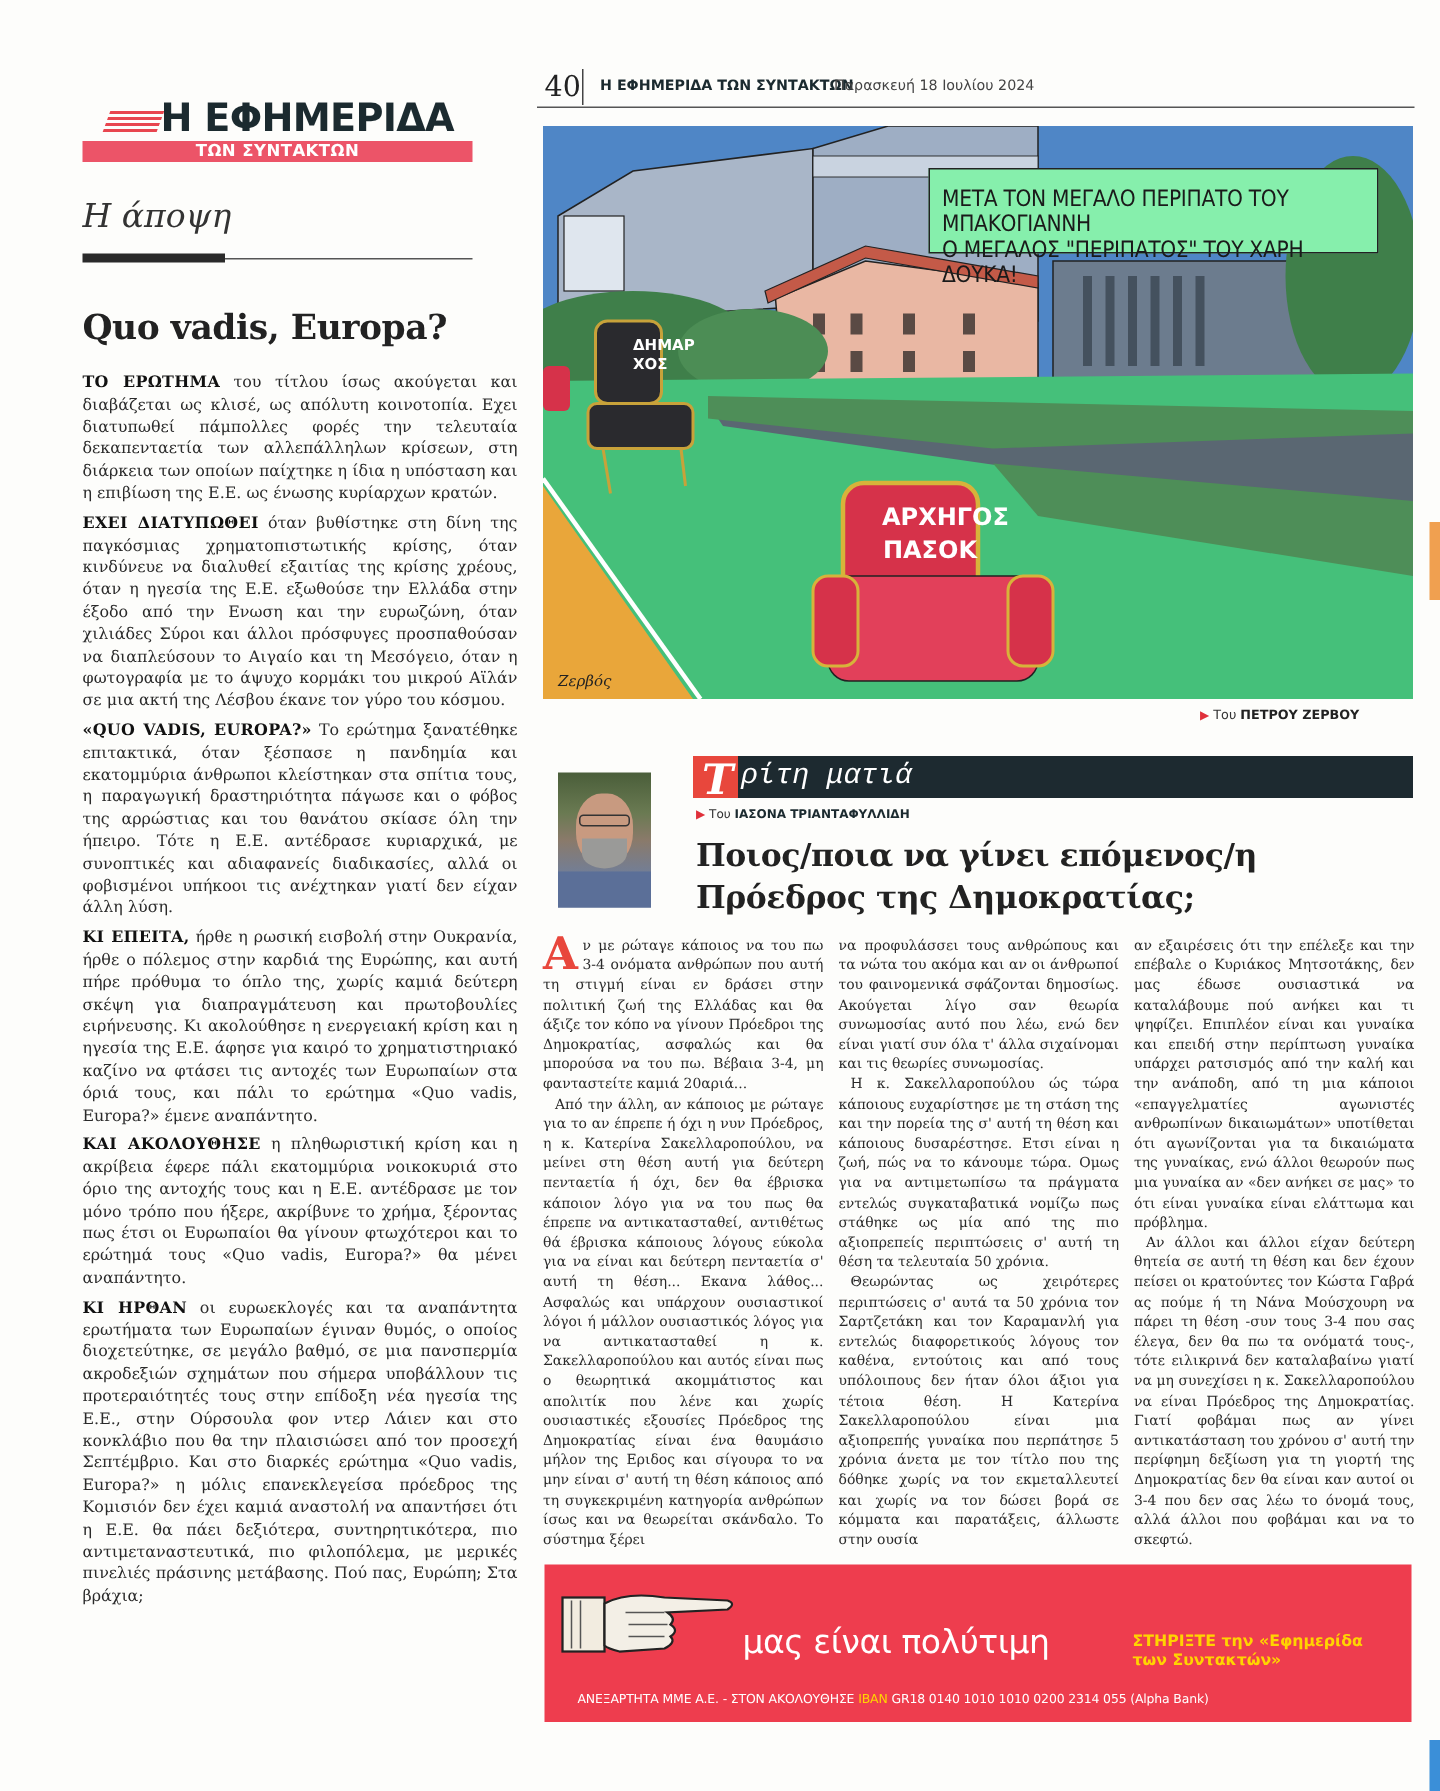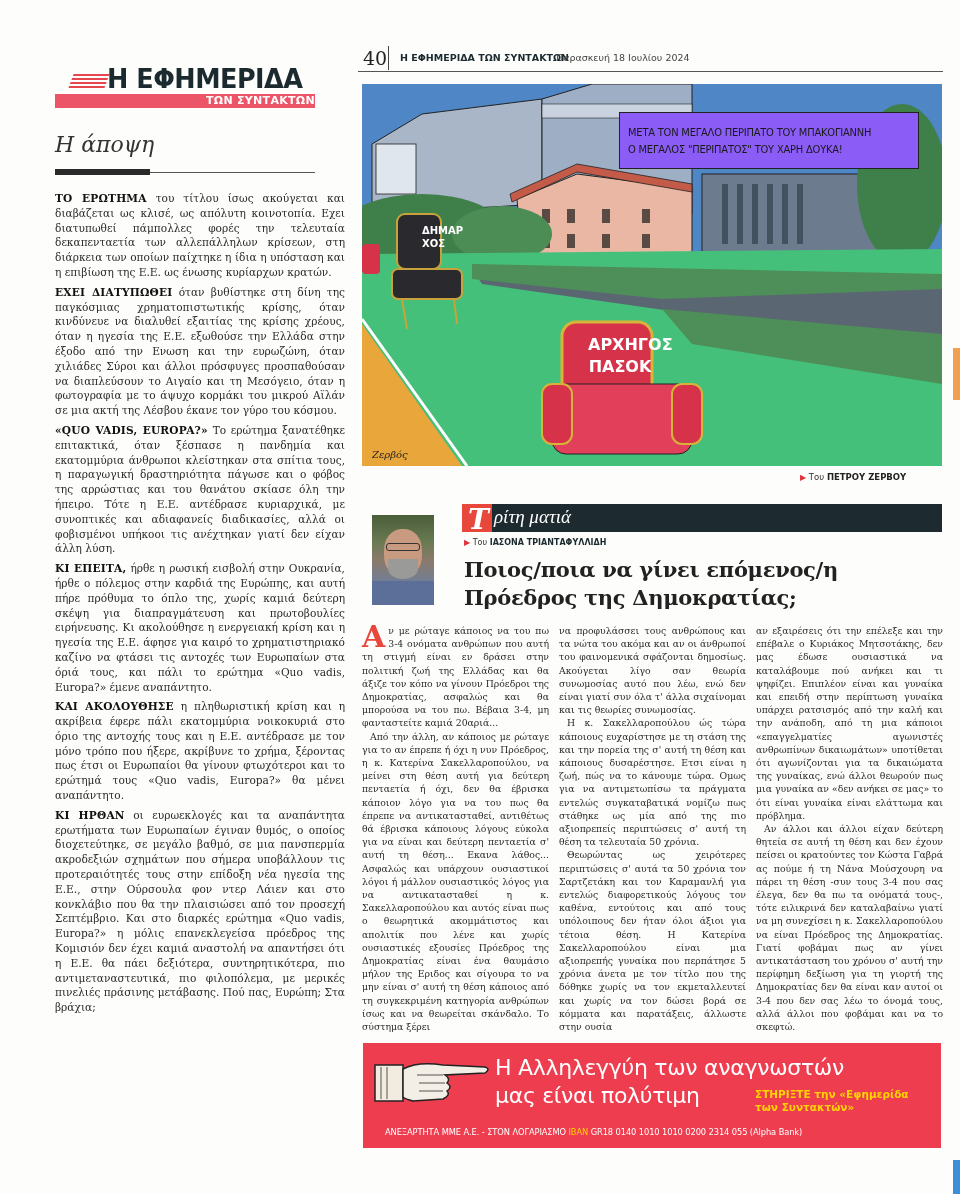--- a/index.html
+++ b/index.html
@@ -7,59 +7,59 @@
   body { position: relative; font-family: "DejaVu Serif", serif; color: #1e1e1e; }
 
   
   .left-col { position: absolute; left: 55px; top: 60px; width: 290px; }
   .logo { position: relative; height: 50px; }
   .logo-speed { position: absolute; left: 16px; top: 14px; width: 36px; height: 14px;
     background: repeating-linear-gradient(180deg, #e8464f 0 2px, transparent 2px 4px); transform: skewX(-20deg); }
   .logo-main { position: absolute; left: 52px; top: 4px; font-family: "DejaVu Sans", sans-serif;
     font-weight: 900; font-size: 26px; letter-spacing: -0.5px; color: #1b2a2f; transform: scaleX(0.98); transform-origin: left; }
   .logo-band { position: absolute; left: 0; top: 34px; width: 260px; height: 14px; background: #ec5468; }
-  .logo-sub { position: absolute; left: 0; top: 34px; width: 260px; text-align: right; font-family: "DejaVu Sans", sans-serif;
+  .logo-sub { position: absolute; left: 0; top: 34px; width: 260px; text-align: center; font-family: "DejaVu Sans", sans-serif;
     font-weight: bold; font-size: 11px; line-height: 14px; color: #fff; letter-spacing: 0.3px; }
   .section-label { margin-top: 22px; font-family: "DejaVu Serif", serif; font-style: italic; font-size: 22px; color: #333; }
   .section-rule { margin-top: 12px; position: relative; height: 6px; width: 260px; }
   .section-rule .thick { position: absolute; left: 0; top: 0; width: 95px; height: 6px; background: #2a2a2a; }
   .section-rule .thin { position: absolute; left: 95px; top: 3px; width: 165px; height: 1px; background: #555; }
   .left-title { margin-top: 30px; font-size: 23px; color: #222; letter-spacing: -0.3px; }
   .left-body { margin-top: 16px; font-size: 10.6px; line-height: 14.8px; text-align: justify; color: #2a2a2a; }
   .left-body p { margin-bottom: 5px; }
   .left-body b { font-weight: 900; color: #111; letter-spacing: 0.2px; }
 
   
   .page-head { position: absolute; left: 358px; top: 46px; width: 585px; height: 26px; border-bottom: 1px solid #555; }
   .page-num { position: absolute; left: 5px; top: 1px; font-family: "DejaVu Serif", serif; font-size: 19px; color: #222; }
   .page-head .vline { position: absolute; left: 30px; top: 0; width: 1px; height: 24px; background: #444; }
   .paper-name { position: absolute; left: 42px; top: 6px; font-family: "DejaVu Sans", sans-serif; font-weight: 900; font-size: 9.5px; color: #1b2a2f; }
   .paper-date { position: absolute; left: 198px; top: 6px; font-family: "DejaVu Sans", sans-serif; font-size: 9.5px; color: #444; }
 
   
   .cartoon { position: absolute; left: 362px; top: 84px; width: 580px; height: 382px; overflow: hidden; background: #4a7dbf; }
   .cartoon svg { position: absolute; left: 0; top: 0; }
-  .bubble { position: absolute; left: 257px; top: 28px; width: 300px; height: 57px; background: #8b5cf6; border: 1.5px solid #222;
-    font-family: "DejaVu Sans Condensed", "DejaVu Sans", sans-serif; font-size: 11px; line-height: 17px; padding: 11px 8px; color: #1a1a1a; letter-spacing: -0.2px; }
+  .bubble { position: absolute; left: 257px; top: 28px; width: 300px; height: 57px; background: #86efac; border: 1.5px solid #222;
+    font-family: "DejaVu Sans Condensed", "DejaVu Sans", sans-serif; font-size: 15px; line-height: 17px; padding: 11px 8px; color: #1a1a1a; letter-spacing: -0.2px; }
   .cartoon-credit { position: absolute; left: 800px; top: 472px; font-family: "DejaVu Sans", sans-serif; font-size: 8.5px; color: #333; }
   .cartoon-credit .arr { color: #e0303a; font-size: 8px; }
   .cartoon-credit b { font-weight: 900; color: #222; }
   .chair-label { position: absolute; font-family: "DejaVu Sans", sans-serif; color: #fff; font-weight: bold; text-align: center; padding-left: 24px; }
   .signature { position: absolute; left: 10px; top: 365px; font-family: "DejaVu Serif", serif; font-style: italic; font-size: 10px; color: #222; }
 
   
   .author-photo { position: absolute; left: 372px; top: 515px; width: 62px; height: 90px; background: linear-gradient(180deg, #4a5e3a 0%, #6a7a52 30%, #8a7a6a 50%, #6d7fa0 80%, #5a6e92 100%); overflow: hidden; }
   .author-photo .face { position: absolute; left: 12px; top: 14px; width: 38px; height: 48px; border-radius: 45%; background: #c89a80; }
   .author-photo .beard { position: absolute; left: 16px; top: 44px; width: 30px; height: 20px; border-radius: 0 0 50% 50%; background: #9a9a98; }
   .author-photo .glasses { position: absolute; left: 14px; top: 28px; width: 34px; height: 8px; border: 1.5px solid #333; border-radius: 3px; }
   .author-photo .shirt { position: absolute; left: 0; top: 66px; width: 62px; height: 30px; background: #5b6f98; }
   .rubric { position: absolute; left: 462px; top: 504px; width: 480px; height: 28px; background: #1d2a30; }
   .rubric .t-box { position: absolute; left: 0; top: 0; width: 30px; height: 28px; background: #e8473c; }
   .rubric .t-letter { position: absolute; left: 6px; top: -1px; font-family: "DejaVu Serif", serif; font-style: italic; font-weight: bold; font-size: 28px; color: #fff; }
-  .rubric .rubric-text { position: absolute; left: 32px; top: 2px; font-family: Liberation Serif, serif; font-style: italic; font-size: 19px; color: #fff; }
+  .rubric .rubric-text { position: absolute; left: 32px; top: 2px; font-family: Liberation Mono, monospace; font-style: italic; font-size: 19px; color: #fff; }
   .byline { position: absolute; left: 464px; top: 538px; font-family: "DejaVu Sans", sans-serif; font-size: 8px; color: #333; }
   .byline .arr { color: #e0303a; }
   .byline b { font-weight: 900; color: #1b2a2f; text-align: center; }
   .art-title { position: absolute; left: 464px; top: 556px; width: 480px; font-family: "DejaVu Serif", serif; font-size: 21px; line-height: 28px; color: #222; letter-spacing: -0.3px; }
 
   .cols { position: absolute; left: 362px; top: 624px; width: 582px; display: flex; gap: 10px; }
   .col { width: 187px; font-size: 9.3px; line-height: 13.2px; text-align: justify; color: #2a2a2a; }
   .col p { text-indent: 8px; }
   .col p.noind { text-indent: 0; }
   .dropcap { float: left; font-family: "DejaVu Serif", serif; font-weight: bold; font-size: 30px; line-height: 26px; color: #e8473c; margin: 0 3px 0 0; }
@@ -84,20 +84,21 @@
     <div class="logo-speed"></div>
     <div class="logo-main">Η ΕΦΗΜΕΡΙΔΑ</div>
     <div class="logo-band"></div>
     <div class="logo-sub">ΤΩΝ ΣΥΝΤΑΚΤΩΝ</div>
   </div>
   <div class="section-label">Η άποψη</div>
   <div class="section-rule">
       <div class="thick"></div>
       <div class="thin"></div>
     </div>
+  <h1 class="left-title">Quo vadis, Europa?</h1>
   <div class="left-body">
     <p><b>ΤΟ ΕΡΩΤΗΜΑ</b><span> του τίτλου ίσως ακούγεται και διαβάζεται ως κλισέ, ως απόλυτη κοινοτοπία. Εχει διατυπωθεί πάμπολλες φορές την τελευταία δεκαπενταετία των αλλεπάλληλων κρίσεων, στη διάρκεια των οποίων παίχτηκε η ίδια η υπόσταση και η επιβίωση της Ε.Ε. ως ένωσης κυρίαρχων κρατών.</span></p>
     <p><b>ΕΧΕΙ ΔΙΑΤΥΠΩΘΕΙ</b><span> όταν βυθίστηκε στη δίνη της παγκόσμιας χρηματοπιστωτικής κρίσης, όταν κινδύνευε να διαλυθεί εξαιτίας της κρίσης χρέους, όταν η ηγεσία της Ε.Ε. εξωθούσε την Ελλάδα στην έξοδο από την Ενωση και την ευρωζώνη, όταν χιλιάδες Σύροι και άλλοι πρόσφυγες προσπαθούσαν να διαπλεύσουν το Αιγαίο και τη Μεσόγειο, όταν η φωτογραφία με το άψυχο κορμάκι του μικρού Αϊλάν σε μια ακτή της Λέσβου έκανε τον γύρο του κόσμου.</span></p>
     <p><b>«QUO VADIS, EUROPA?»</b><span> Το ερώτημα ξανατέθηκε επιτακτικά, όταν ξέσπασε η πανδημία και εκατομμύρια άνθρωποι κλείστηκαν στα σπίτια τους, η παραγωγική δραστηριότητα πάγωσε και ο φόβος της αρρώστιας και του θανάτου σκίασε όλη την ήπειρο. Τότε η Ε.Ε. αντέδρασε κυριαρχικά, με συνοπτικές και αδιαφανείς διαδικασίες, αλλά οι φοβισμένοι υπήκοοι τις ανέχτηκαν γιατί δεν είχαν άλλη λύση.</span></p>
     <p><b>ΚΙ ΕΠΕΙΤΑ,</b><span> ήρθε η ρωσική εισβολή στην Ουκρανία, ήρθε ο πόλεμος στην καρδιά της Ευρώπης, και αυτή πήρε πρόθυμα το όπλο της, χωρίς καμιά δεύτερη σκέψη για διαπραγμάτευση και πρωτοβουλίες ειρήνευσης. Κι ακολούθησε η ενεργειακή κρίση και η ηγεσία της Ε.Ε. άφησε για καιρό το χρηματιστηριακό καζίνο να φτάσει τις αντοχές των Ευρωπαίων στα όριά τους, και πάλι το ερώτημα «Quo vadis, Europa?» έμενε αναπάντητο.</span></p>
     <p><b>ΚΑΙ ΑΚΟΛΟΥΘΗΣΕ</b><span> η πληθωριστική κρίση και η ακρίβεια έφερε πάλι εκατομμύρια νοικοκυριά στο όριο της αντοχής τους και η Ε.Ε. αντέδρασε με τον μόνο τρόπο που ήξερε, ακρίβυνε το χρήμα, ξέροντας πως έτσι οι Ευρωπαίοι θα γίνουν φτωχότεροι και το ερώτημά τους «Quo vadis, Europa?» θα μένει αναπάντητο.</span></p>
     <p><b>ΚΙ ΗΡΘΑΝ</b><span> οι ευρωεκλογές και τα αναπάντητα ερωτήματα των Ευρωπαίων έγιναν θυμός, ο οποίος διοχετεύτηκε, σε μεγάλο βαθμό, σε μια πανσπερμία ακροδεξιών σχημάτων που σήμερα υποβάλλουν τις προτεραιότητές τους στην επίδοξη νέα ηγεσία της Ε.Ε., στην Ούρσουλα φον ντερ Λάιεν και στο κονκλάβιο που θα την πλαισιώσει από τον προσεχή Σεπτέμβριο. Και στο διαρκές ερώτημα «Quo vadis, Europa?» η μόλις επανεκλεγείσα πρόεδρος της Κομισιόν δεν έχει καμιά αναστολή να απαντήσει ότι η Ε.Ε. θα πάει δεξιότερα, συντηρητικότερα, πιο αντιμεταναστευτικά, πιο φιλοπόλεμα, με μερικές πινελιές πράσινης μετάβασης. Πού πας, Ευρώπη; Στα βράχια;</span></p>
   </div>
 </div>
 
@@ -225,22 +226,21 @@
 </div>
 
 <div class="ad">
   <svg class="hand" viewBox="0 0 120 55">
     <rect x="2" y="12" width="28" height="36" fill="#f2ece0" stroke="#222" stroke-width="1.5"></rect>
     <line x1="8" y1="14" x2="8" y2="46" stroke="#555" stroke-width="1"></line>
     <line x1="14" y1="14" x2="14" y2="46" stroke="#555" stroke-width="1"></line>
     <path d="M30 16 Q45 8 70 12 L112 14 Q118 16 112 20 L72 22 Q78 26 74 30 Q80 34 74 38 Q78 42 70 46 L40 48 Q32 46 30 44 Z" fill="#f3efe6" stroke="#222" stroke-width="1.5"></path>
     <path d="M44 22 L70 22 M46 30 L72 30 M46 38 L70 38" stroke="#555" stroke-width="1"></path>
   </svg>
-  <div class="ad-line1">Η Αλληλεγγύη των αναγνωστών</div>
   <div class="ad-line2">μας είναι πολύτιμη</div>
   <div class="ad-cta">ΣΤΗΡΙΞΤΕ την «Εφημερίδα των Συντακτών»</div>
   <div class="ad-bank">
-    <span>ΑΝΕΞΑΡΤΗΤΑ ΜΜΕ Α.Ε. - ΣΤΟΝ ΛΟΓΑΡΙΑΣΜΟ </span><span class="iban">IBAN</span><span> GR18 0140 1010 1010 0200 2314 055  (Alpha Bank)</span>
+    <span>ΑΝΕΞΑΡΤΗΤΑ ΜΜΕ Α.Ε. - ΣΤΟΝ ΑΚΟΛΟΥΘΗΣΕ </span><span class="iban">IBAN</span><span> GR18 0140 1010 1010 0200 2314 055  (Alpha Bank)</span>
   </div>
 </div>
 
 <div class="edge-orange"></div>
 <div class="edge-blue"></div>
 
 </body></html>

